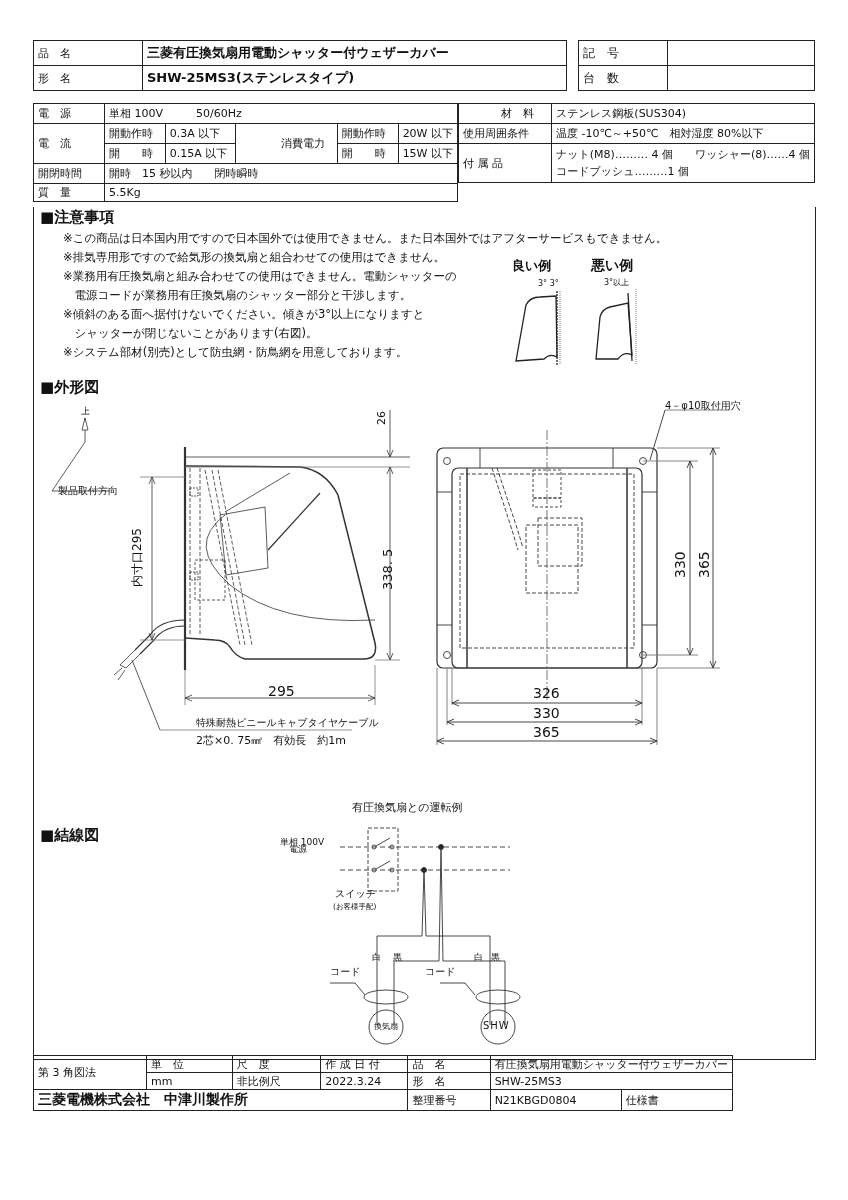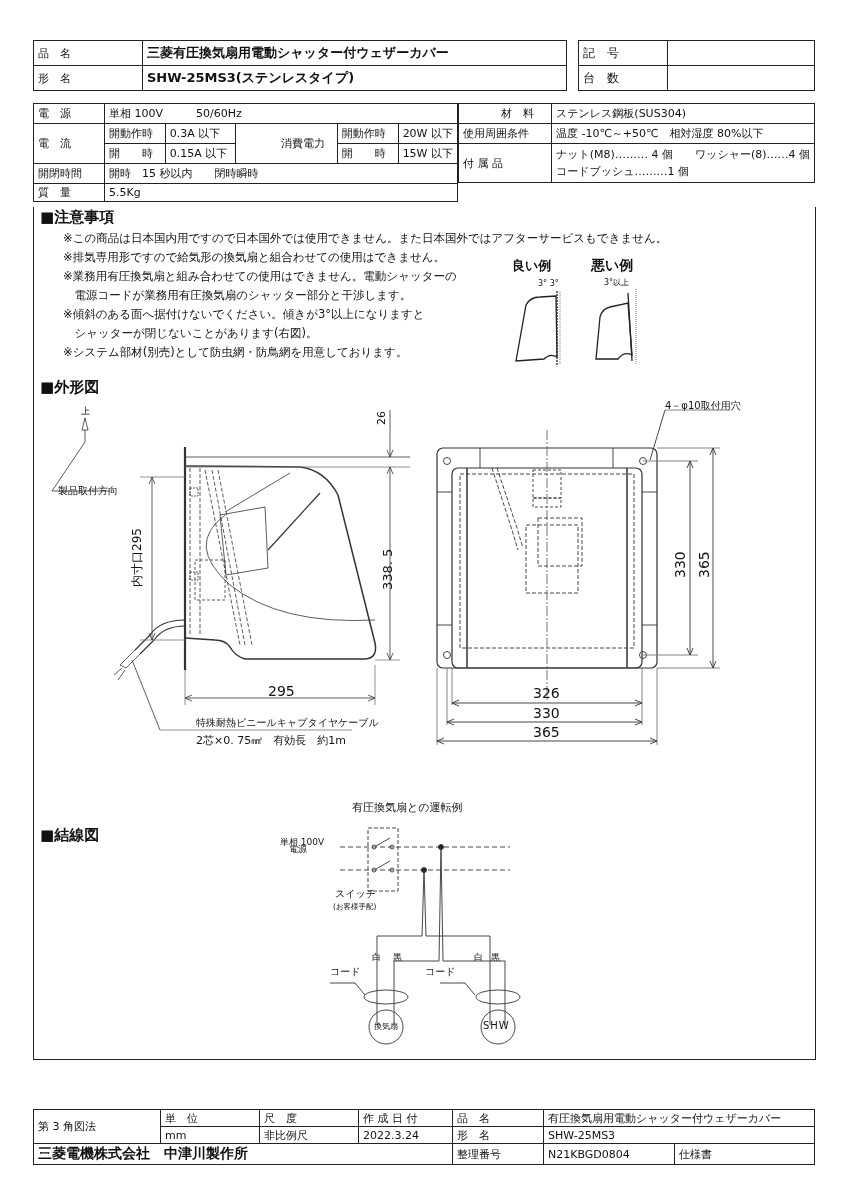--- a/index.html
+++ b/index.html
@@ -263,21 +263,21 @@
 </svg>
 <div class="abs" style="left:372px;top:951px;font-size:9px;">白</div>
 <div class="abs" style="left:393px;top:951px;font-size:9px;">黒</div>
 <div class="abs" style="left:474px;top:951px;font-size:9px;">白</div>
 <div class="abs" style="left:491px;top:951px;font-size:9px;">黒</div>
 <div class="abs" style="left:330px;top:965px;font-size:10px;">コード</div>
 <div class="abs" style="left:425px;top:965px;font-size:10px;">コード</div>
 <div class="abs" style="left:374px;top:1021px;font-size:8px;">換気扇</div>
 <div class="abs" style="left:483px;top:1020px;font-size:10px;letter-spacing:1px;">SHW</div>
 
-<table style="left:33px;top:1109px;width:782px;font-size:11px;">
+<table style="left:33px;top:1055px;width:700px;font-size:11px;">
   <tbody>
       <tr>
     <td class="c" rowspan="2" style="width:118px;">第 3 角図法</td>
     <td class="c" style="width:90px;height:16px;">単　位</td>
     <td class="c" style="width:90px;height:16px;">尺　度</td>
     <td class="c" style="width:85px;height:16px;">作 成 日 付</td>
     <td class="c" style="width:82px;height:16px;">品　名</td>
     <td class="c" colspan="2" style="height:16px;">有圧換気扇用電動シャッター付ウェザーカバー</td>
   </tr>
   <tr>

